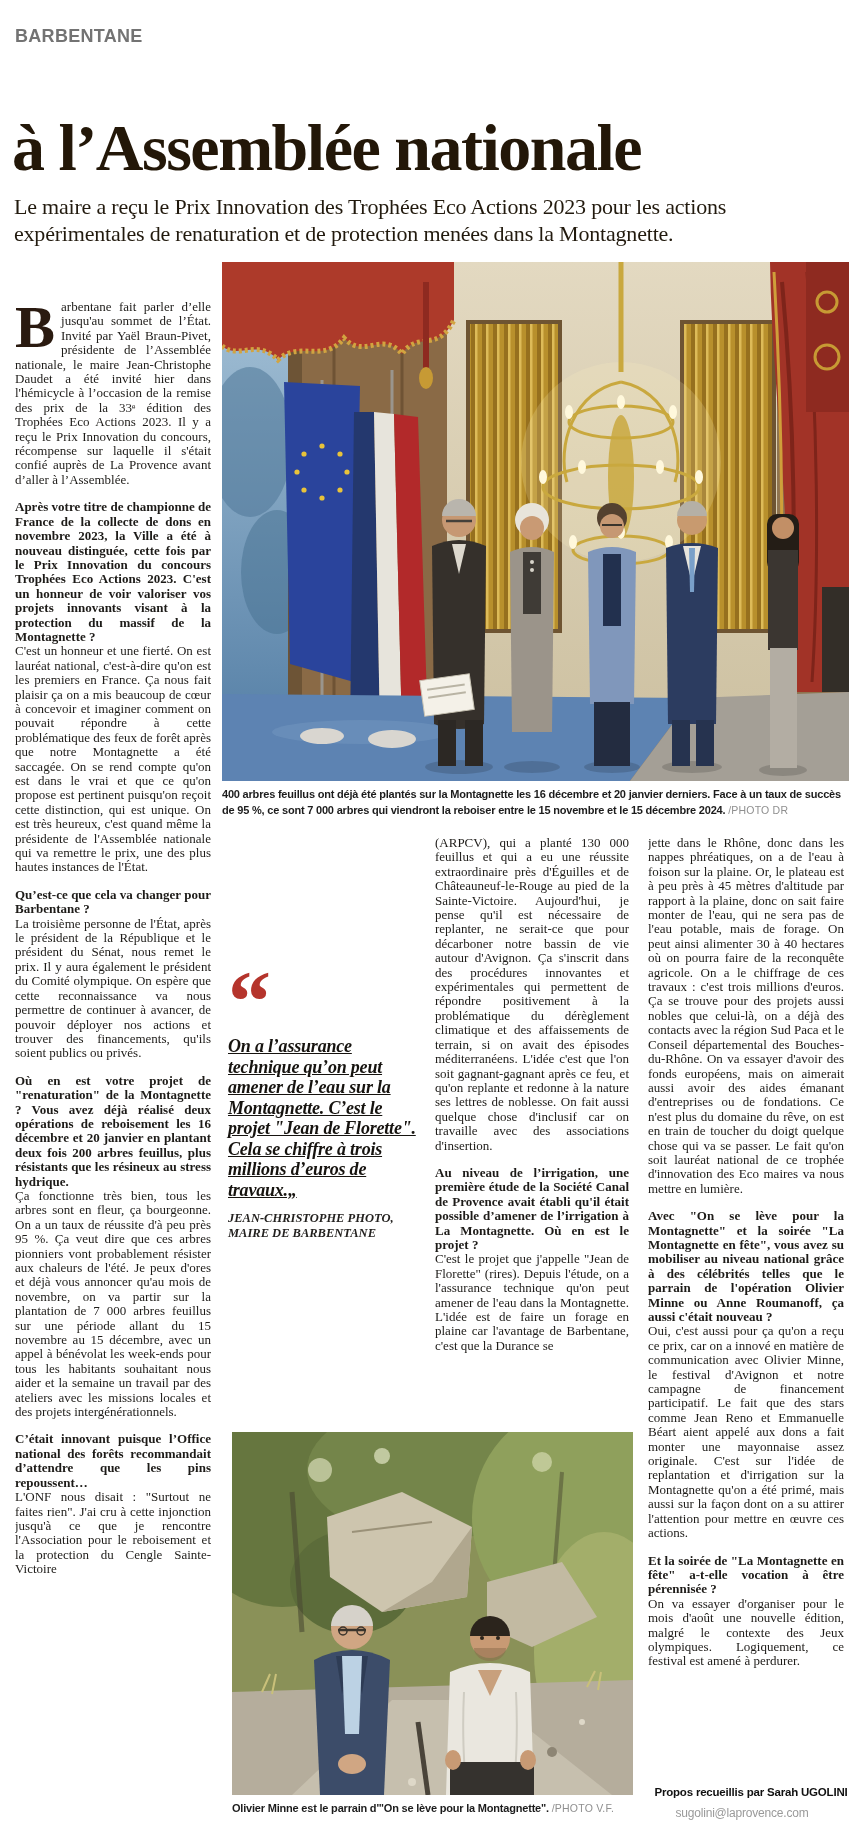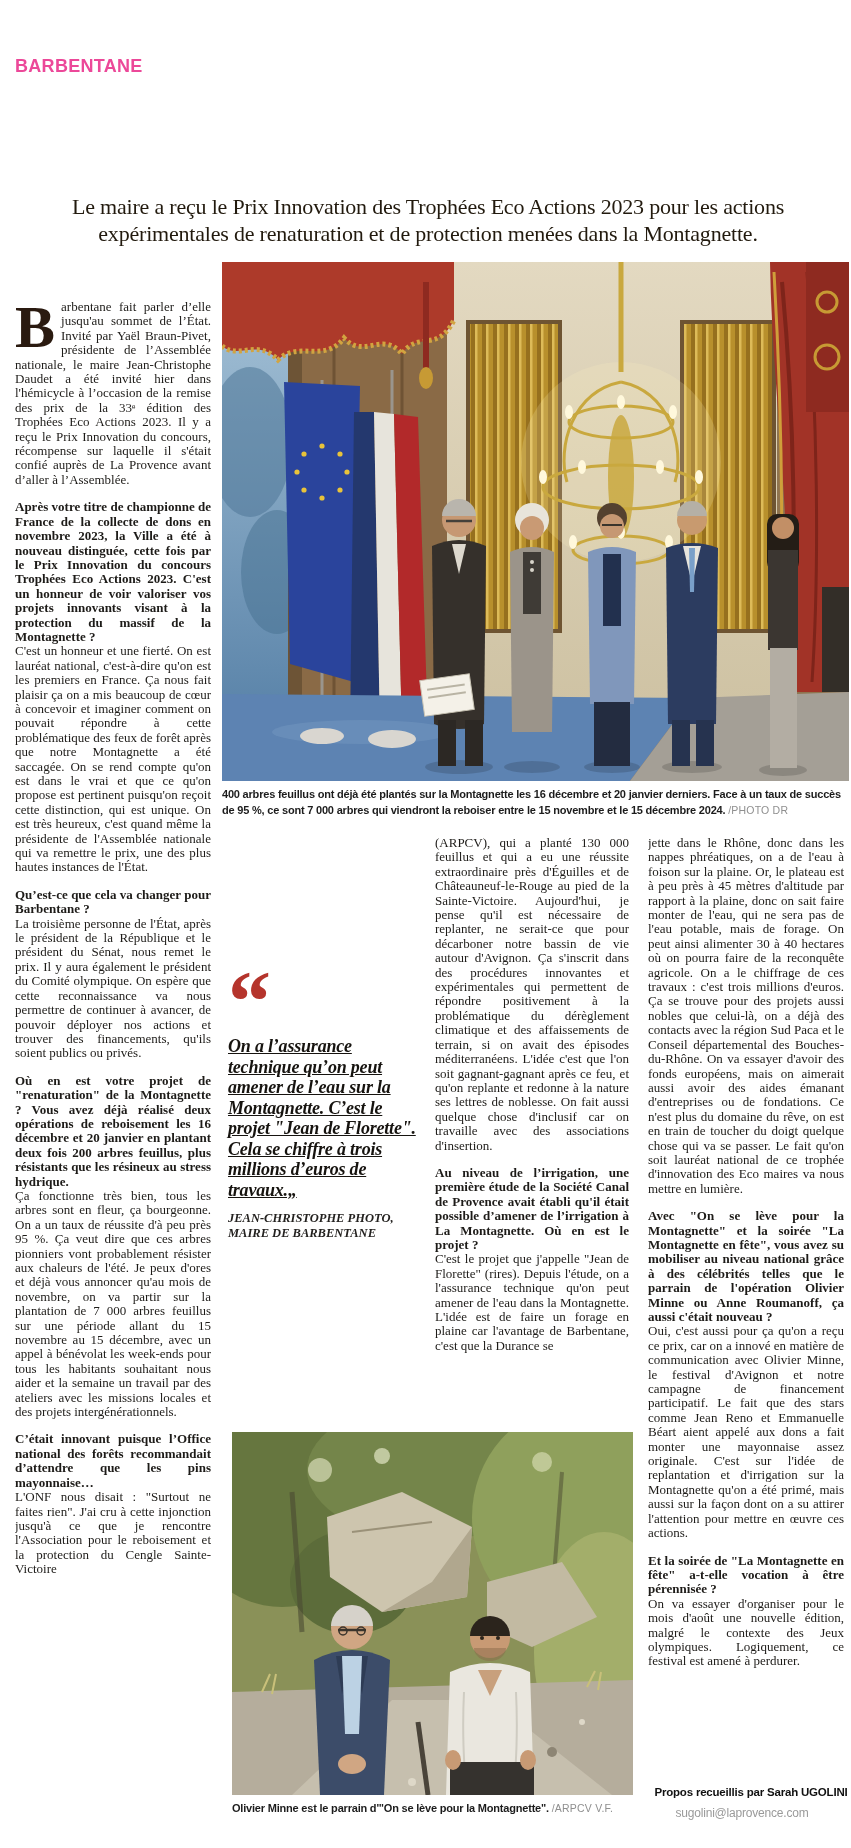--- a/index.html
+++ b/index.html
@@ -1,23 +1,23 @@
 <!DOCTYPE html>
 <html lang="fr"><head>
 <meta charset="utf-8">
 <style>
   html,body{margin:0;padding:0;background:#ffffff;}
   .page{position:relative;width:851px;height:1848px;background:#ffffff;overflow:hidden;
         font-family:"Liberation Serif",serif;color:#1d1b18;}
   .kicker{position:absolute;left:15px;top:26px;font-family:"Liberation Sans",sans-serif;
-          font-weight:700;font-size:18px;letter-spacing:.3px;color:#ec4899;margin-top:30px;}
+          font-weight:700;font-size:18px;letter-spacing:.3px;color:#737373;}
   .headline{position:absolute;left:12px;top:52px;margin:0;font-family:"Liberation Serif",serif;
             font-weight:700;font-size:66px;line-height:64px;letter-spacing:-1.5px;color:#231708;}
   .standfirst{position:absolute;left:14px;top:193px;width:828px;font-size:22px;line-height:27px;
-              color:#221a0e;letter-spacing:-.2px;text-align:center;}
+              color:#221a0e;letter-spacing:-.2px;}
   .col{position:absolute;font-size:13px;line-height:14.4px;text-align:justify;color:#1d1b18;
        hyphens:auto;-webkit-hyphens:auto;overflow:hidden;}
   .col p{margin:0;}
   .col p.q{font-weight:700;margin-top:13px;}
   #col1{left:15px;top:300px;width:196px;height:1516px;}
   #col3{left:435px;top:836px;width:194px;height:592px;}
   #col4{left:648px;top:836px;width:196px;height:948px;}
   .dropcap{float:left;font-size:60px;line-height:46px;padding:4px 6px 0 0;font-weight:700;color:#2a1a10;}
   .photo{position:absolute;overflow:hidden;background:#8d7452;}
   #photo-main{left:222px;top:262px;width:627px;height:519px;}
@@ -40,33 +40,33 @@
          font-family:"Liberation Sans",sans-serif;font-size:12px;letter-spacing:-.2px;color:#9a9a9a;}
   svg{display:block;}
 </style>
 </head>
 <body>
 
 <div class="page">
 
   <div class="kicker">BARBENTANE</div>
 
-  <h1 class="headline"><br></h1>
+  <h1 class="headline"><br><span>à l’Assemblée nationale</span></h1>
 
   <div class="standfirst">Le maire a reçu le Prix Innovation des Trophées Eco Actions 2023 pour les actions expérimentales de renaturation et de protection menées dans la Montagnette.</div>
 
   <div class="col" id="col1">
     <p class="lead"><span class="dropcap">B</span><span>arbentane fait parler d’elle jusqu'au sommet de l’État. Invité par Yaël Braun-Pivet, présidente de l’Assemblée nationale, le maire Jean-Christophe Daudet a été invité hier dans l'hémicycle à l’occasion de la remise des prix de la 33ᵉ édition des Trophées Eco Actions 2023. Il y a reçu le Prix Innovation du concours, récompense sur laquelle il s'était confié auprès de La Provence avant d’aller à l’Assemblée.</span></p>
     <p class="q">Après votre titre de championne de France de la collecte de dons en novembre 2023, la Ville a été à nouveau distinguée, cette fois par le Prix Innovation du concours Trophées Eco Actions 2023. C'est un honneur de voir valoriser vos projets innovants visant à la protection du massif de la Montagnette ?</p>
     <p class="a">C'est un honneur et une fierté. On est lauréat national, c'est-à-dire qu'on est les premiers en France. Ça nous fait plaisir ça on a mis beaucoup de cœur à concevoir et imaginer comment on pouvait répondre à cette problématique des feux de forêt après que notre Montagnette a été saccagée. On se rend compte qu'on est dans le vrai et que ce qu'on propose est pertinent puisqu'on reçoit cette distinction, qui est unique. On est très heureux, c'est quand même la présidente de l'Assemblée nationale qui va remettre le prix, une des plus hautes instances de l'État.</p>
     <p class="q">Qu’est-ce que cela va changer pour Barbentane ?</p>
     <p class="a">La troisième personne de l'État, après le président de la République et le président du Sénat, nous remet le prix. Il y aura également le président du Comité olympique. On espère que cette reconnaissance va nous permettre de continuer à avancer, de pouvoir déployer nos actions et trouver des financements, qu'ils soient publics ou privés.</p>
     <p class="q">Où en est votre projet de "renaturation" de la Montagnette ? Vous avez déjà réalisé deux opérations de reboisement les 16 décembre et 20 janvier en plantant deux fois 200 arbres feuillus, plus résistants que les résineux au stress hydrique.</p>
     <p class="a">Ça fonctionne très bien, tous les arbres sont en fleur, ça bourgeonne. On a un taux de réussite d'à peu près 95 %. Ça veut dire que ces arbres pionniers vont probablement résister aux chaleurs de l'été. Je peux d'ores et déjà vous annoncer qu'au mois de novembre, on va partir sur la plantation de 7 000 arbres feuillus sur une période allant du 15 novembre au 15 décembre, avec un appel à bénévolat les week-ends pour tous les habitants souhaitant nous aider et la semaine un travail par des ateliers avec les missions locales et des projets intergénérationnels.</p>
-    <p class="q">C’était innovant puisque l’Office national des forêts recommandait d’attendre que les pins mayonnaise…</p>
+    <p class="q">C’était innovant puisque l’Office national des forêts recommandait d’attendre que les pins repoussent…</p>
     <p class="a">L'ONF nous disait : "Surtout ne faites rien". J'ai cru à cette injonction jusqu'à ce que je rencontre l'Association pour le reboisement et la protection du Cengle Sainte-Victoire</p>
   </div>
 
   <div class="photo" id="photo-main">
     <svg viewBox="0 0 627 519" width="627" height="519" preserveAspectRatio="none">
       <defs>
         <linearGradient id="win" x1="0" y1="0" x2="0" y2="1">
           <stop offset="0" stop-color="#a9c5d9"></stop>
             <stop offset="1" stop-color="#5d86ab"></stop>
         </linearGradient>
@@ -269,18 +269,18 @@
         <ellipse cx="296" cy="328" rx="8" ry="10" fill="#c89a74"></ellipse>
         <circle cx="258" cy="206" r="20" fill="#c89a74"></circle>
         <path d="M238,204 a20,20 0 0 1 40,0 Z" fill="#2b241c"></path>
         <path d="M242,216 a16,13 0 0 0 32,0 Z" fill="#8a6a4a" opacity="0.5"></path>
         <circle cx="250" cy="206" r="2" fill="#2b241c"></circle>
           <circle cx="266" cy="206" r="2" fill="#2b241c"></circle>
       </g>
     </svg>
   </div>
 
-  <div class="caption" id="caption-bottom"><span>Olivier Minne est le parrain d'"On se lève pour la Montagnette".</span> <span class="credit">/ARPCV V.F.</span></div>
+  <div class="caption" id="caption-bottom"><span>Olivier Minne est le parrain d'"On se lève pour la Montagnette".</span> <span class="credit">/PHOTO V.F.</span></div>
 
   <div class="byline">Propos recueillis par Sarah UGOLINI</div>
   <div class="email">sugolini@laprovence.com</div>
 
 </div>
 
 </body></html>

